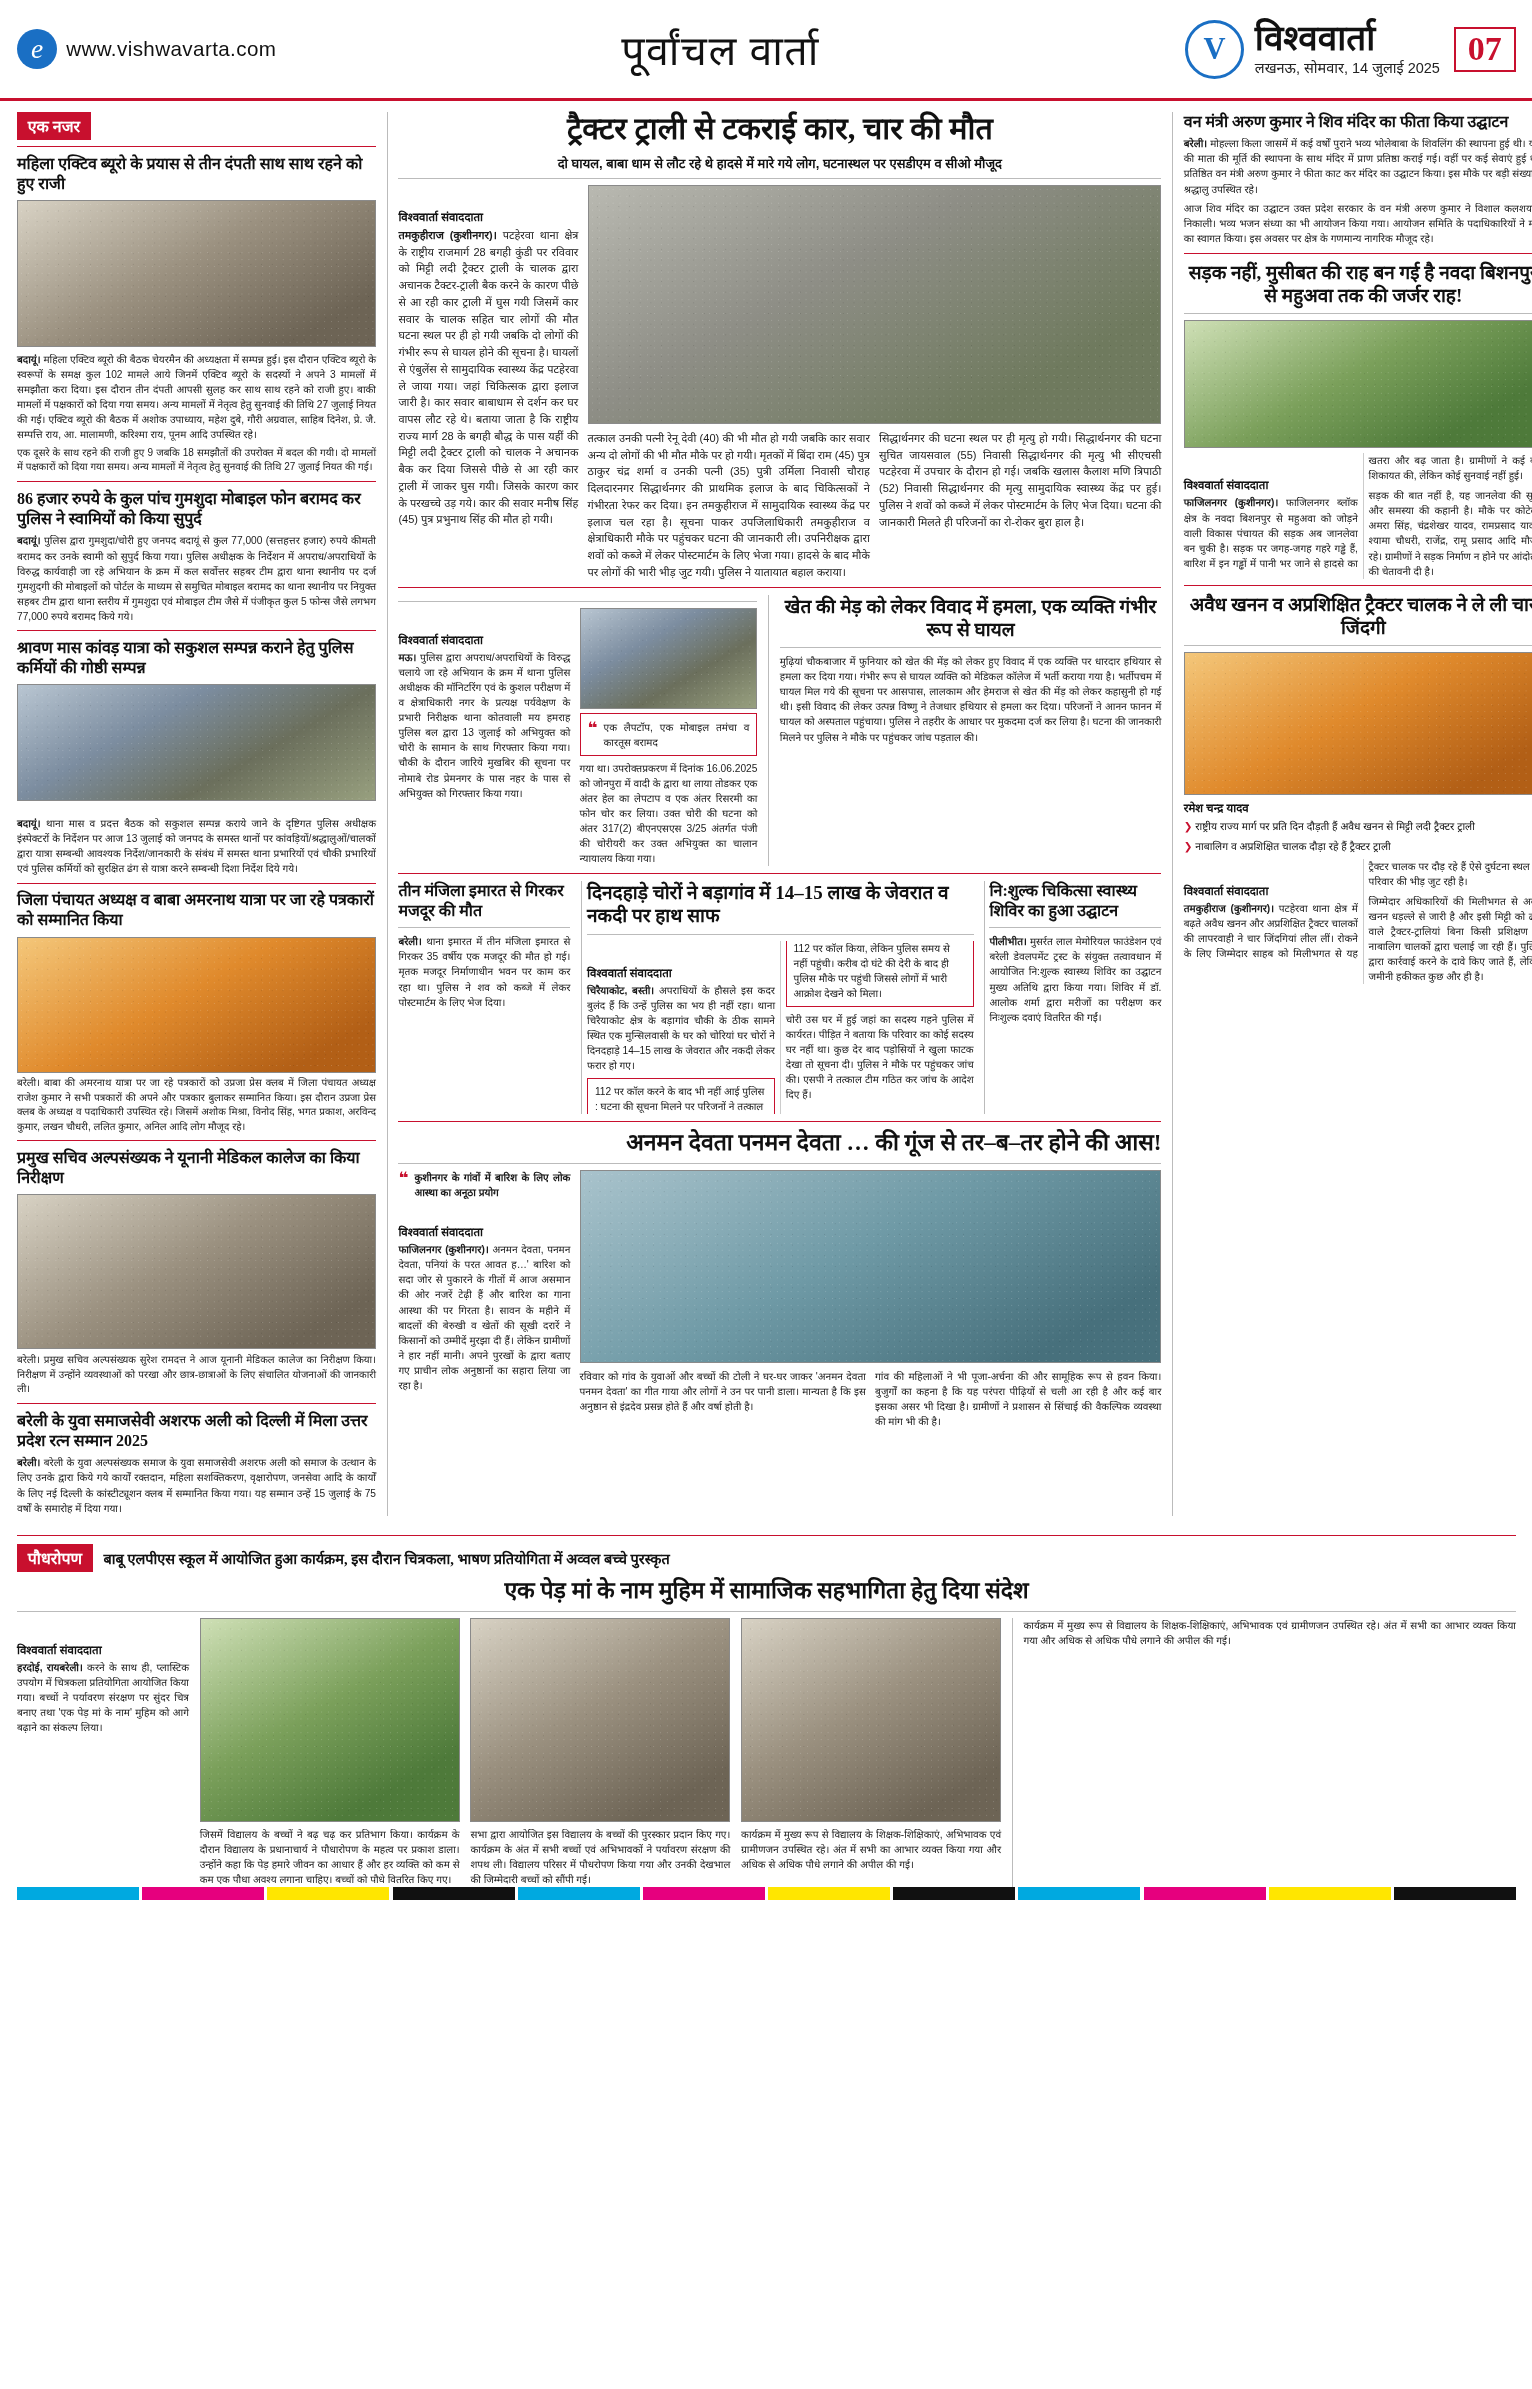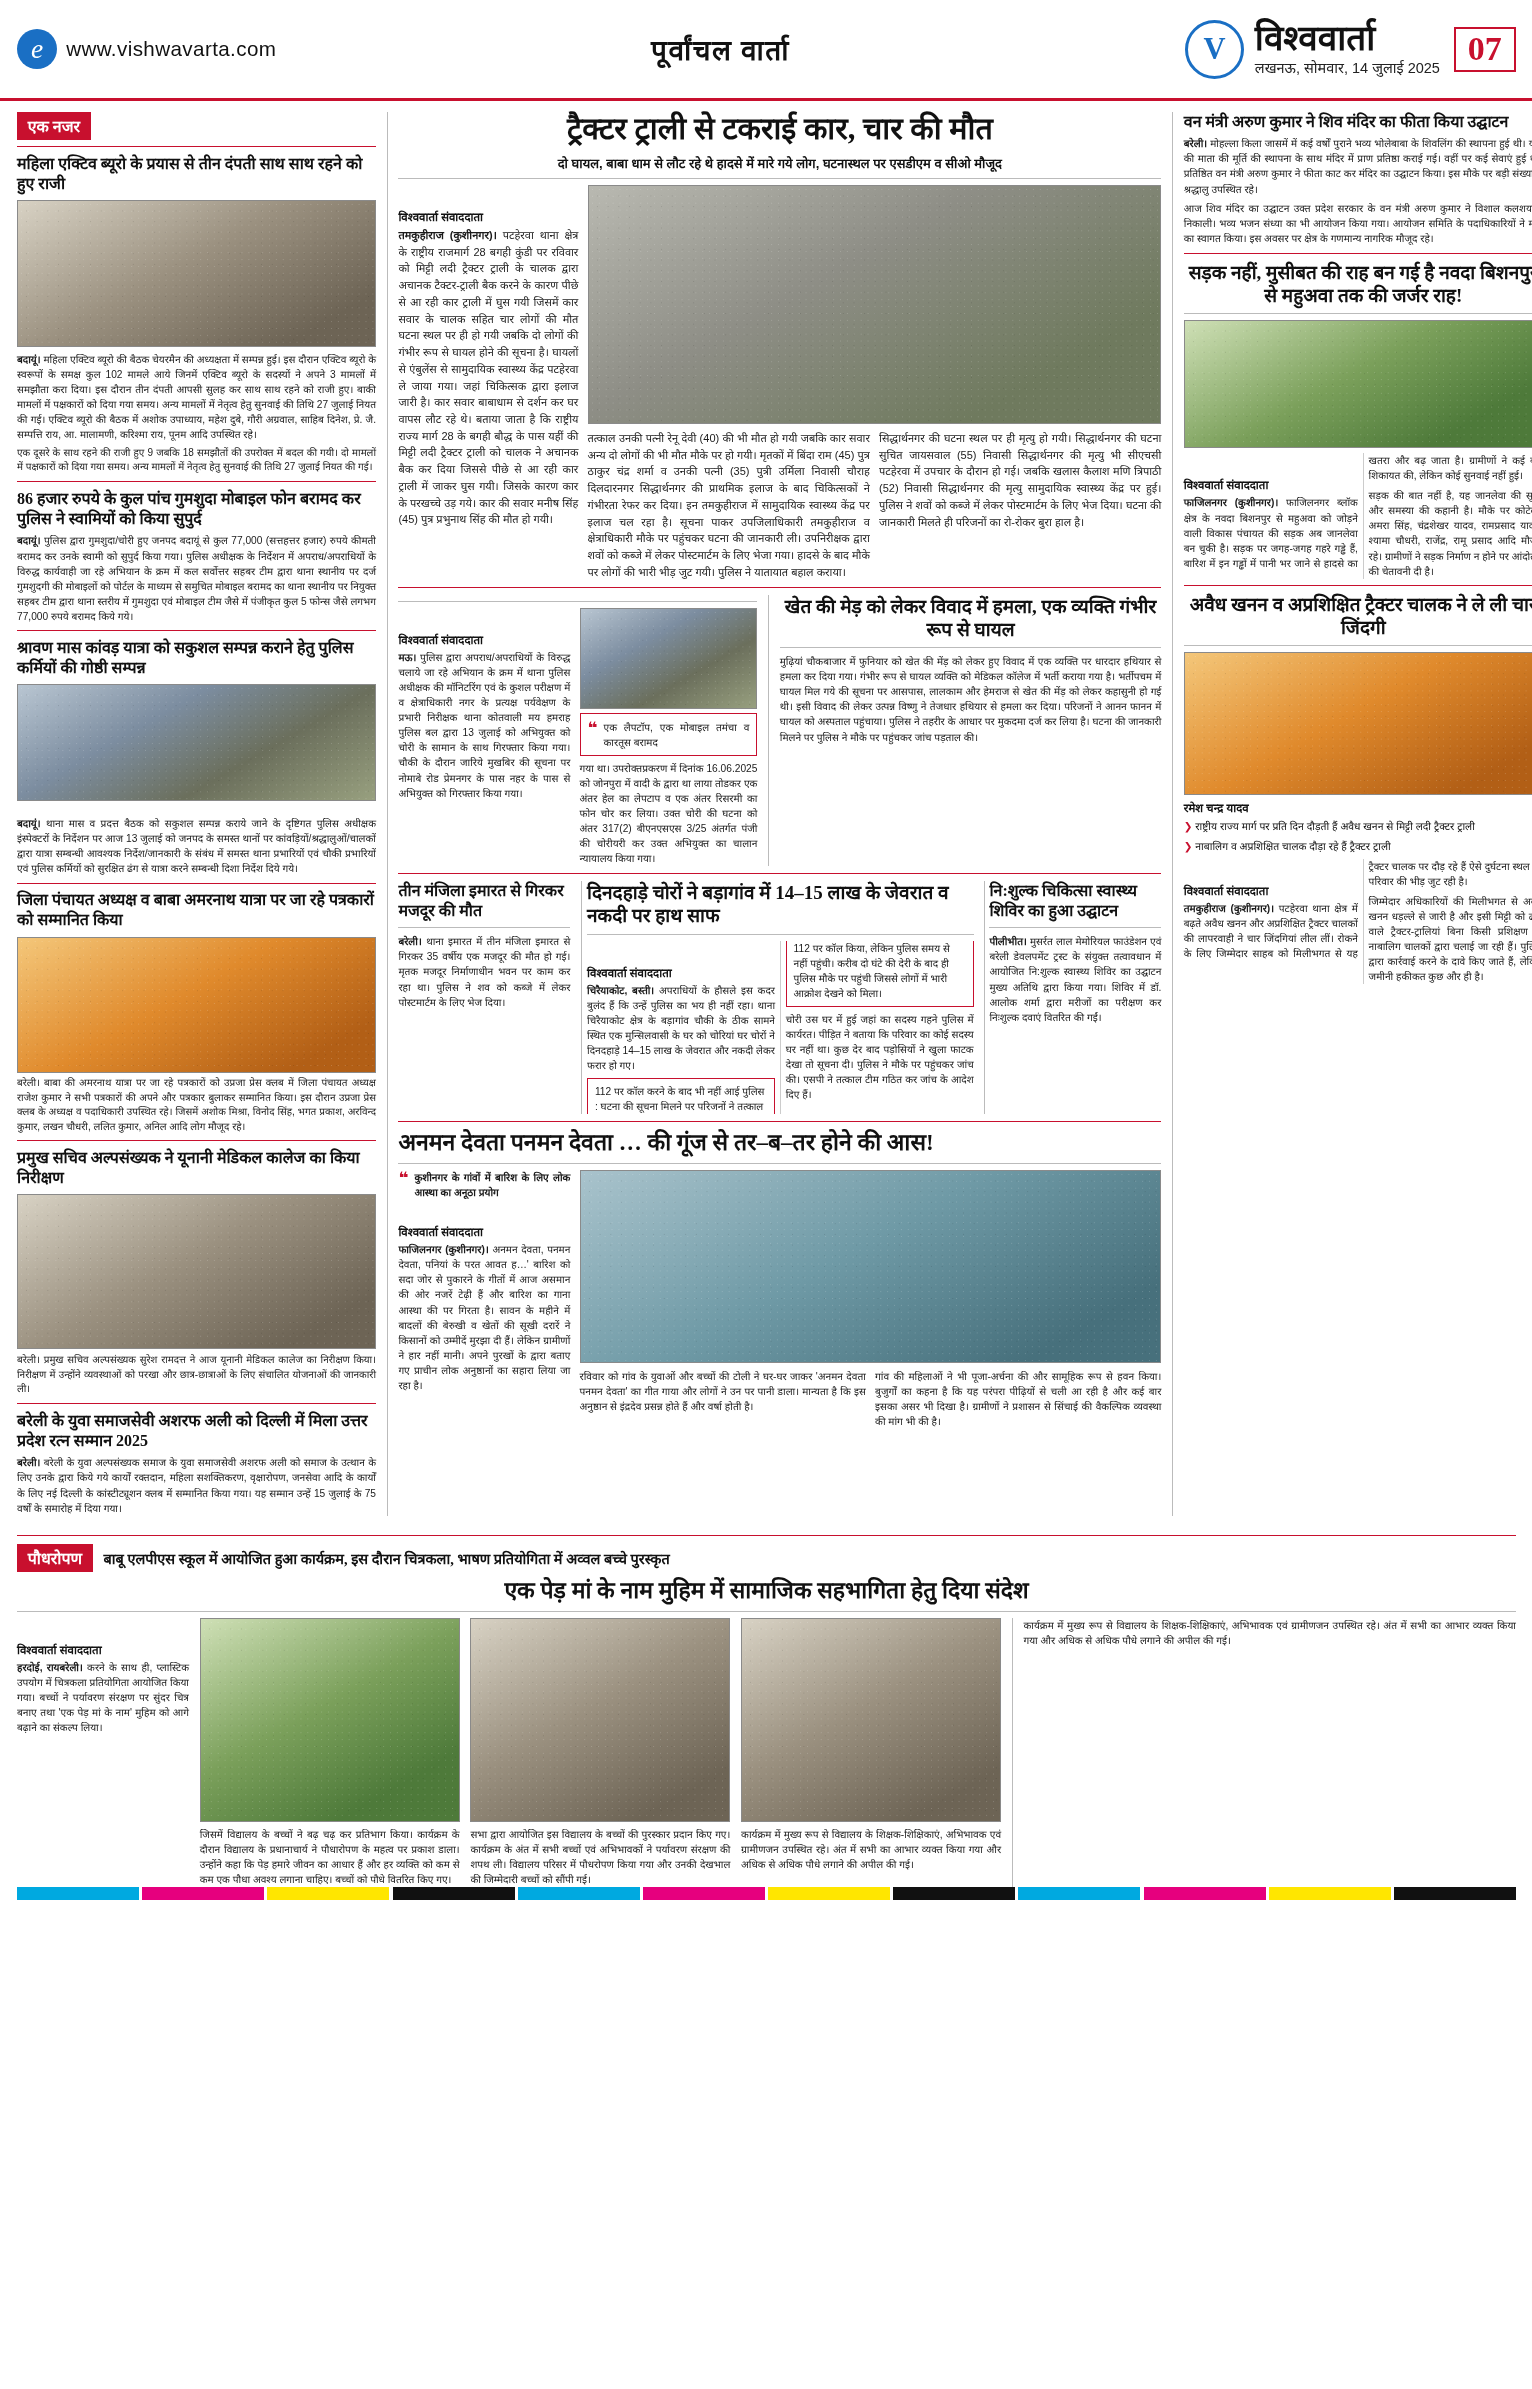--- a/index.html
+++ b/index.html
@@ -6,21 +6,21 @@
   html,body{margin:0;padding:0;background:#ffffff;}
   body{width:1533px;font-family:"Liberation Sans","DejaVu Sans",sans-serif;color:#111;}
   .page{width:1533px;height:2389px;position:relative;background:#fff;box-sizing:border-box;padding:0;}
 
   
   .masthead{display:flex;align-items:center;height:101px;border-bottom:3.8px solid #c8102e;padding:0 17px;box-sizing:border-box;}
   .mh-left{display:flex;align-items:center;width:397px;gap:9.2px;}
   .e-logo{width:40px;height:40px;border-radius:50%;background:#1a6fc4;color:#fff;font-size:27.5px;display:flex;align-items:center;justify-content:center;font-family:"Liberation Serif",serif;font-style:italic;}
   .site-url{font-size:20.6px;letter-spacing:0.4px;color:#111;font-family:"Liberation Sans",sans-serif;}
   .mh-center{flex:1;text-align:center;}
-  .mh-center .title{font-size:28px;font-weight:bold;font-family:"Liberation Serif",serif;letter-spacing:1.5px;}
+  .mh-center .title{font-size:41px;font-weight:normal;font-family:"Liberation Serif",serif;letter-spacing:1.5px;}
   .mh-right{width:489px;display:flex;align-items:center;justify-content:flex-end;gap:13.7px;}
   .brand-wrap{display:flex;align-items:center;gap:10.7px;}
   .brand-mark{width:53px;height:53px;border-radius:50%;border:3.1px solid #1a6fc4;display:flex;align-items:center;justify-content:center;color:#1a6fc4;font-size:30.5px;font-weight:bold;font-family:"Liberation Serif",serif;}
   .brand-text{line-height:1.05;}
   .brand-name{font-size:35px;font-weight:bold;font-family:"Liberation Serif",serif;color:#111;}
   .brand-sub{font-size:14.5px;color:#222;margin-top:3.1px;}
   .page-no{border:2.3px solid #c8102e;color:#c8102e;font-size:34px;font-weight:bold;padding:1.5px 12.2px;font-family:"Liberation Serif",serif;}
 
   
   .body-grid{display:flex;padding:10.7px 17px 13.7px 17px;box-sizing:border-box;gap:10.7px;}
@@ -263,21 +263,21 @@
           <div class="para small">
             <b>पीलीभीत।</b>
             <span>मुसर्रत लाल मेमोरियल फाउंडेशन एवं बरेली डेवलपमेंट ट्रस्ट के संयुक्त तत्वावधान में आयोजित नि:शुल्क स्वास्थ्य शिविर का उद्घाटन मुख्य अतिथि द्वारा किया गया। शिविर में डॉ. आलोक शर्मा द्वारा मरीजों का परीक्षण कर निःशुल्क दवाएं वितरित की गईं।</span>
           </div>
         </div>
       </div>
 
       <hr class="hr-red">
 
       <div>
-        <div class="mini-head hx-2" style="text-align:left;font-family:Liberation Serif, serif;">अनमन देवता पनमन देवता … की गूंज से तर–ब–तर होने की आस!</div>
+        <div class="mini-head hx-2" style="text-align:right;font-family:Liberation Serif, serif;">अनमन देवता पनमन देवता … की गूंज से तर–ब–तर होने की आस!</div>
         <hr class="hr-thin">
         <div style="display:flex;gap:9.2px;">
           <div style="flex:0 0 172px;">
             <div class="inline-note" style="margin-bottom:4.6px;">
               <span class="quote-ico">❝</span>
               <span class="para small" style="font-weight:bold;">कुशीनगर के गांवों में बारिश के लिए लोक आस्था का अनूठा प्रयोग</span>
             </div>
             <div class="byline">विश्ववार्ता संवाददाता</div>
             <div class="para small">
               <b>फाजिलनगर (कुशीनगर)।</b>

